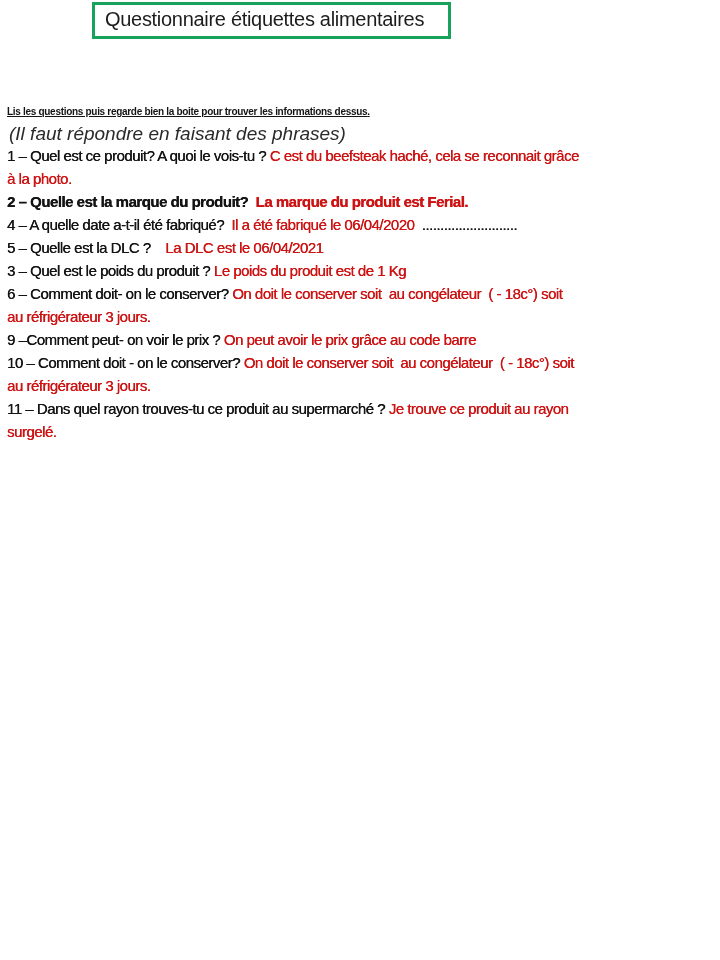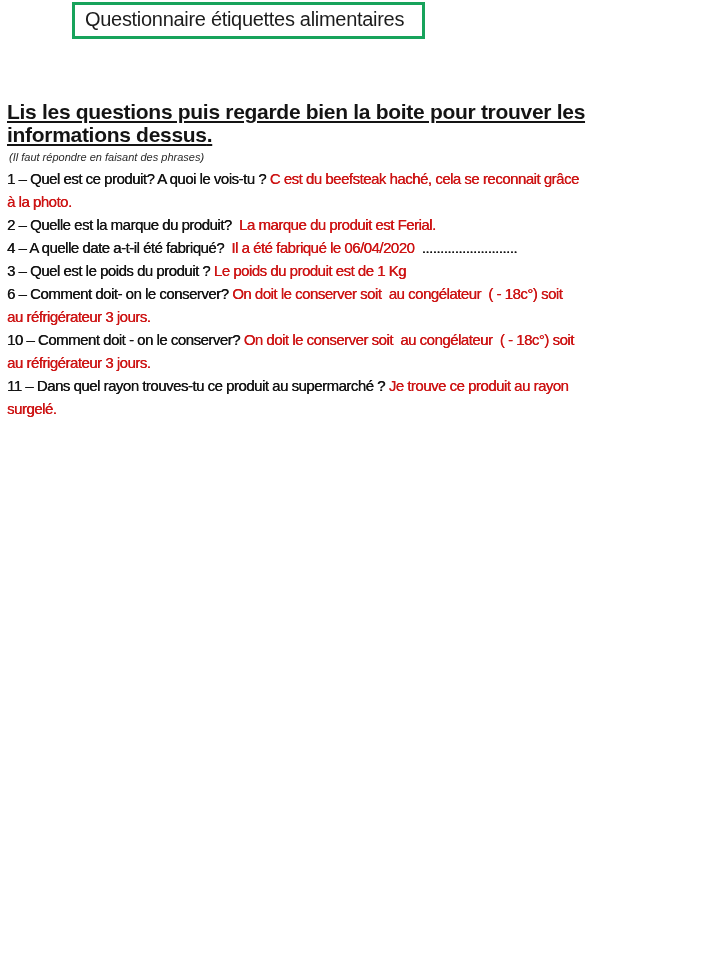--- a/index.html
+++ b/index.html
@@ -13,62 +13,62 @@
     color: var(--text-black, #141414);
   }
   .page {
     position: relative;
     width: 720px;
     height: 960px;
     overflow: hidden;
     background: #fff;
   }
   .title-box {
-    margin: 2px 0 0 72px;
+    margin: 2px 0 0 92px;
     display: inline-block;
     border: 3px solid var(--title-border-green, #17a35b);
-    padding: 3px 18px 5px 10px;
+    padding: 3px 24px 5px 10px;
   }
   .title-box .title {
     font-size: 20px;
     letter-spacing: -0.3px;
     color: #1c1c1c;
     white-space: nowrap;
   }
   .instruction {
     margin: 61px 6px 0 7px;
-    font-size: 21px;
+    font-size: 10px;
     font-weight: bold;
     letter-spacing: -0.3px;
     line-height: 23px;
     text-decoration: underline;
   }
   .instruction .u { text-decoration: underline; }
   .note {
     margin: 1px 6px 0 9px;
-    font-size: 11px;
+    font-size: 19px;
     font-style: italic;
     color: #2a2a2a;
     line-height: 20px;
   }
   p.q {
     margin: 0 6px 0 7px;
     font-size: 15px;
     letter-spacing: -0.5px;
     line-height: 23px;
   }
   p.q span {
     white-space: pre-wrap;
     text-shadow: 0.3px 0 currentColor;
   }
   .qt { color: var(--text-black, #141414); text-align: right; }
   .at { color: var(--answer-red, #cd1414); }
   .st { color: var(--text-black, #141414); }
   .q1  { margin-top: 42px; }
-  .q2  { margin-top: 61px; }
+  .q2  { margin-top: 61px; font-weight: bold; }
   .q3  { margin-top: 45px; }
   .q4  { margin-top: 58px; }
   .q5  { margin-top: 39px; }
   .q6  { margin-top: 38px; }
   .q7  { margin-top: 22px; }
   .q8  { margin-top: 27px; }
   .q9  { margin-top: 46px; }
   .q10 { margin-top: 33px; }
   .q11 { margin-top: 28px; }
 </style>
@@ -84,27 +84,29 @@
   <div class="note">(Il faut répondre en faisant des phrases)</div>
 
   <p class="q q1"><span class="qt">1 – Quel est ce produit? A quoi le vois-tu ? </span><span class="at">C est du beefsteak haché, cela se reconnait grâce
 à la photo.</span><span class="st"></span></p>
 
   <p class="q q2"><span class="qt">2 – Quelle est la marque du produit?  </span><span class="at">La marque du produit est Ferial.</span><span class="st"></span></p>
 
 
   <p class="q q4"><span class="qt">4 – A quelle date a-t-il été fabriqué?  </span><span class="at">Il a été fabriqué le 06/04/2020</span><span class="st">  ..........................</span></p>
 
+  <p class="q q5"><span class="qt">5 – Quelle est la DLC ?    </span><span class="at">La DLC est le 06/04/2021</span><span class="st"></span></p>
 
 
   <p class="q q7"><span class="qt">3 – Quel est le poids du produit ? </span><span class="at">Le poids du produit est de 1 Kg</span><span class="st"></span></p>
 
   <p class="q q8"><span class="qt">6 – Comment doit- on le conserver? </span><span class="at">On doit le conserver soit  au congélateur  ( - 18c°) soit
 au réfrigérateur 3 jours.</span><span class="st"></span></p>
 
+  <p class="q q9"><span class="qt">9 –Comment peut- on voir le prix ? </span><span class="at">On peut avoir le prix grâce au code barre</span><span class="st"></span></p>
 
   <p class="q q10"><span class="qt">10 – Comment doit - on le conserver? </span><span class="at">On doit le conserver soit  au congélateur  ( - 18c°) soit
 au réfrigérateur 3 jours.</span><span class="st"></span></p>
 
   <p class="q q11"><span class="qt">11 – Dans quel rayon trouves-tu ce produit au supermarché ? </span><span class="at">Je trouve ce produit au rayon
 surgelé.</span><span class="st"></span></p>
 
 </div>
 
 </body></html>

